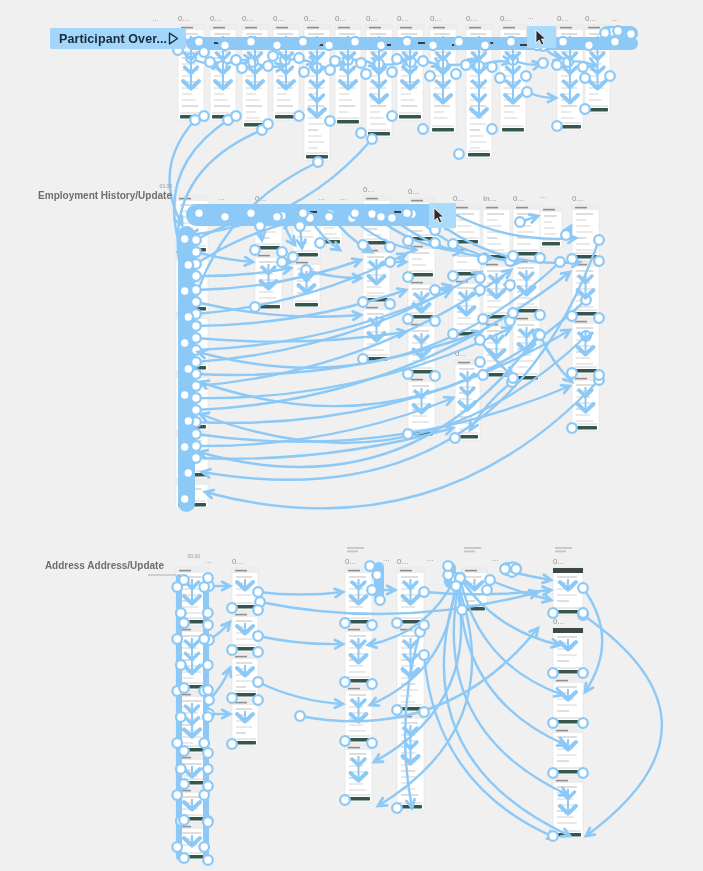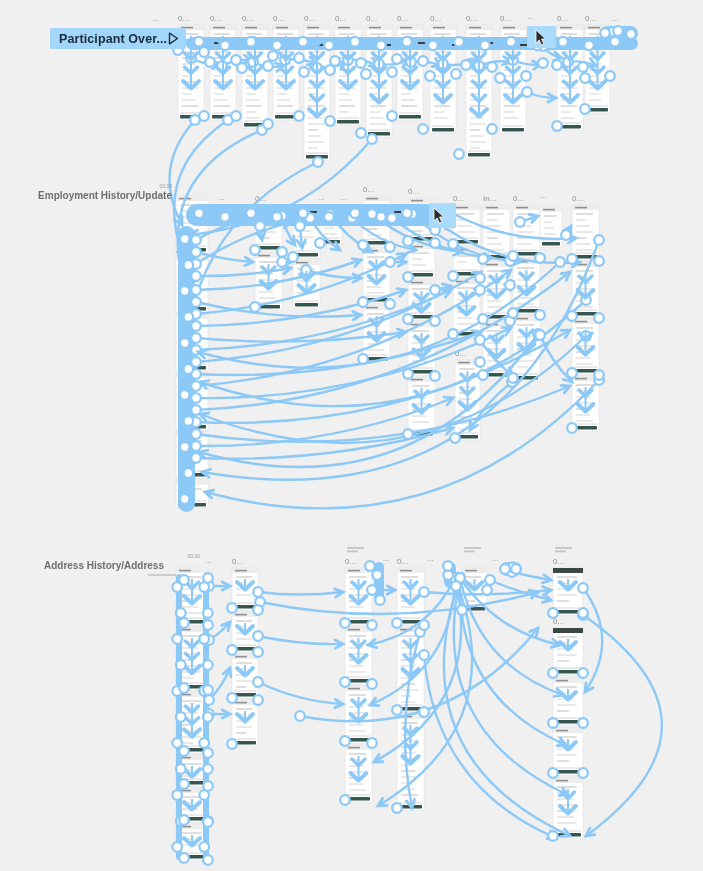--- a/index.html
+++ b/index.html
@@ -1792,17 +1792,17 @@
   </div>
 
   <div class="caption" style="right:531px;top:184px">
     <div class="cap-meta">03.03</div>
     <div class="cap-title">Employment History/Update</div>
   </div>
 
 
   <div class="caption addr" style="right:503px;top:554px">
     <div class="cap-meta">00.00</div>
-    <div class="cap-title">Address History/Address</div>
+    <div class="cap-title">Address Address/Update</div>
     <div class="cap-note"></div>
   </div>
 
 </div>
 
 </body></html>

